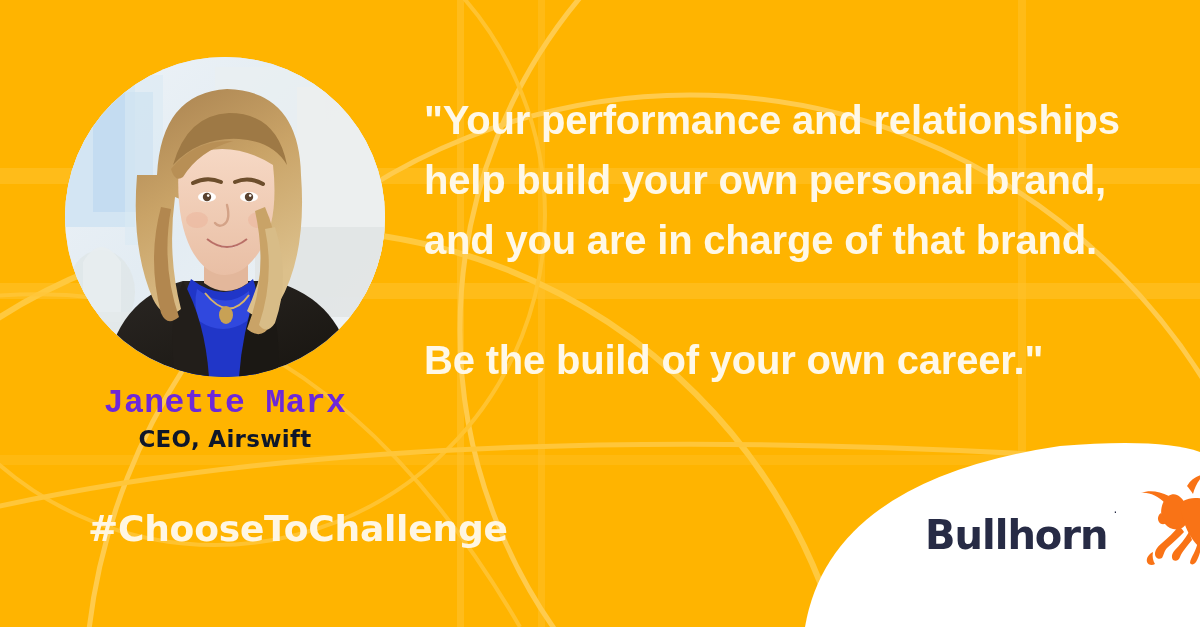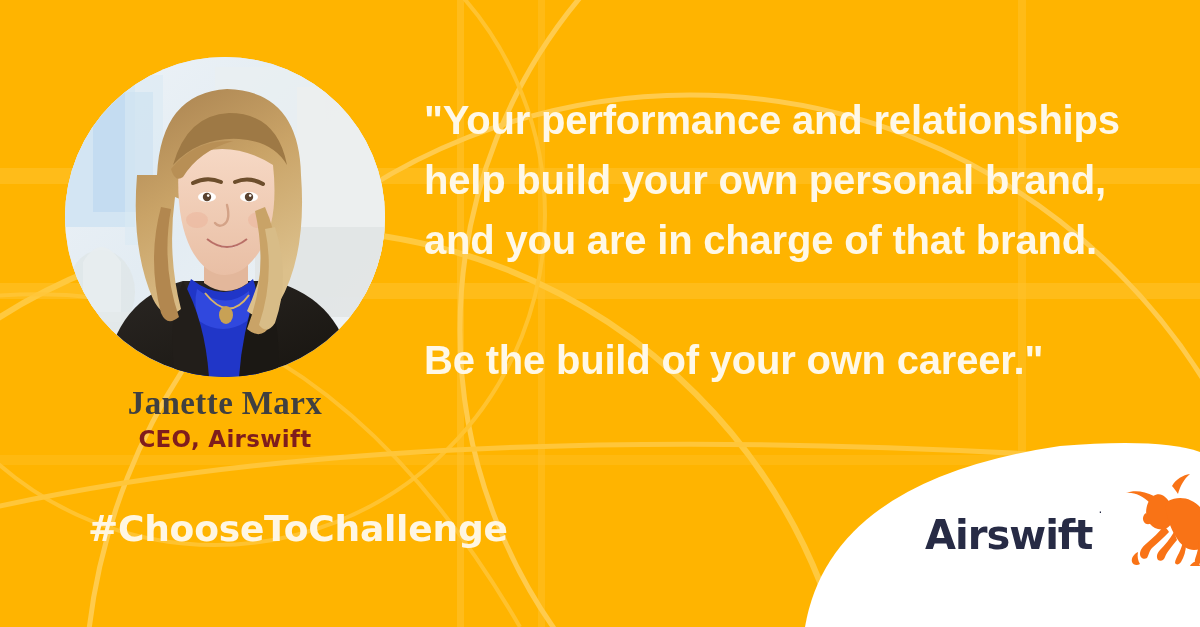--- a/index.html
+++ b/index.html
@@ -22,27 +22,27 @@
     border-radius:50%;overflow:hidden;
     background:#dfe6ea;
   }
   .portrait svg{display:block;width:320px;height:320px;}
 
   
   .name-block{
     position:absolute;left:0px;top:385px;width:450px;text-align:center;
   }
   .person-name{
-    font-family:Liberation Serif, serif;
-    font-size:33px;font-weight:bold;color:#404040;letter-spacing:.4px;
+    font-family:Liberation Mono, monospace;
+    font-size:33px;font-weight:bold;color:#6d28d9;letter-spacing:.4px;
     line-height:1.15;margin:0;
   }
   .person-title{
     font-family:"DejaVu Sans", sans-serif;
-    font-size:23px;font-weight:bold;color:#7f1d1d;letter-spacing:.3px;
+    font-size:23px;font-weight:bold;color:#0f172a;letter-spacing:.3px;
     line-height:1.2;margin:3px 0 0 0;
   }
 
   
   .quote{
     position:absolute;left:424px;top:90px;width:700px;
     font-family:"Liberation Sans Narrow","Liberation Sans", sans-serif;
     font-size:40px;font-weight:bold;color:#FFF8E7;
     line-height:60px;letter-spacing:-0.2px;
   }
@@ -196,21 +196,21 @@
     <span class="hashtag">#ChooseToChallenge</span>
   </div>
 
   <div class="white-lobe">
     <svg viewBox="0 0 440 207" xmlns="http://www.w3.org/2000/svg">
       <path d="M45 207 Q 70 60 300 26 Q 400 18 440 32 L 440 207 Z" fill="#FFFFFF"></path>
     </svg>
   </div>
 
   <div class="logo-wrap">
-    <span class="wordmark">Airswift</span>
+    <span class="wordmark">Bullhorn</span>
     <span class="reg">·</span>
     <span class="bull">
       <svg width="106" height="92" viewBox="0 0 106 92" xmlns="http://www.w3.org/2000/svg">
         <g fill="#F97316">
 
           <path d="M38 22 C 28 17 18 16 10 19 C 18 18 27 22 34 29 C 35 26 36 24 38 22 Z"></path>
           <path d="M56 12 C 60 5 67 1 74 0 C 68 5 64 12 62 20 C 60 17 58 14 56 12 Z"></path>
 
           <path d="M33 27 C 29 34 29 44 34 50 C 38 55 45 57 51 54 C 56 51 58 45 57 39
                    C 56 31 52 24 46 21 C 41 19 36 22 33 27 Z"></path>

